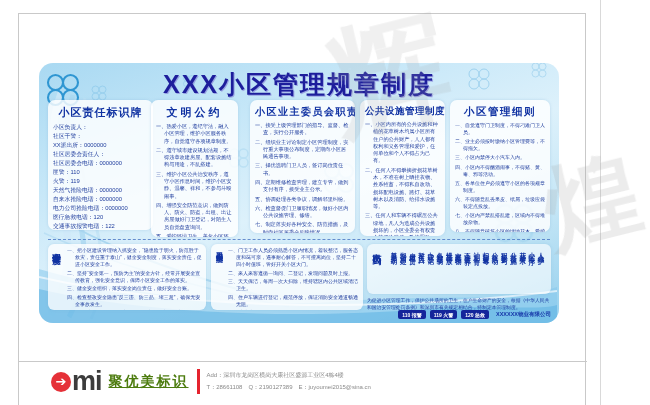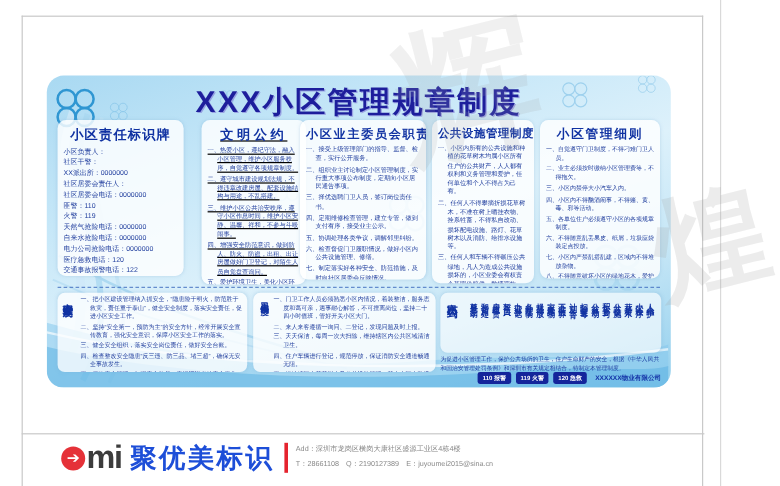--- a/index.html
+++ b/index.html
@@ -20,21 +20,21 @@
   .board{position:absolute;left:39px;top:63px;width:520px;height:260px;overflow:hidden;
     background:linear-gradient(160deg,#a9d9f2 0%,#c6e7f8 28%,#ddf1fb 52%,#c5e6f6 74%,#93cfed 100%);border-radius:14px;}
   .board svg.deco{position:absolute;left:0;top:0;pointer-events:none;}
   .board-title{position:absolute;top:5px;left:0;right:0;text-align:center;
     font-size:25px;font-weight:bold;color:#1d1e9c;letter-spacing:2px;
     text-shadow:1px 1px 0 rgba(120,110,210,0.55);white-space:nowrap;}
 
   .panel{position:absolute;top:37px;background:rgba(255,255,255,0.82);border-radius:7px;
     padding:4px 5px;box-sizing:border-box;overflow:hidden;box-shadow:0 0 3px rgba(120,170,210,0.35);}
   .p1{left:9px;width:105px;height:130px;}
-  .p2{left:129px;width:87px;height:137px;text-decoration:underline;}
+  .p2{left:112px;width:87px;height:137px;}
   .p3{left:211px;width:105px;height:133px;}
   .p4{left:321px;width:85px;height:136px;}
   .p5{left:411px;width:100px;height:132px;}
   .panel-header{text-align:center;font-weight:bold;color:#1032a2;margin:1px 0 3px;white-space:nowrap;}
   .p1 .panel-header{font-size:11px;letter-spacing:1px;}
   .p2 .panel-header{font-size:11px;letter-spacing:3px;}
   .p3 .panel-header{font-size:10px;letter-spacing:1.5px;}
   .p4 .panel-header{font-size:9.5px;letter-spacing:0.5px;}
   .p5 .panel-header{font-size:10.5px;letter-spacing:1.5px;text-align:center;}
   .plain-line{font-size:5.8px;line-height:1.55;color:#23409f;white-space:nowrap;}
@@ -67,21 +67,21 @@
   .badge{background:#14259b;color:#ffffff;font-size:5px;font-weight:bold;
     padding:1.5px 4px;border-radius:2px;white-space:nowrap;}
   .company{color:#1535a8;font-size:5.5px;font-weight:bold;white-space:nowrap;margin-left:3px;}
 
   
   .footer{position:absolute;left:50px;top:366px;display:flex;align-items:center;z-index:6;}
   .logo-latin{font-size:27px;font-weight:bold;color:#3c3c3c;letter-spacing:-1px;}
   .logo-o{width:20px;height:20px;background:#e53138;border-radius:50%;display:inline-flex;
     align-items:center;justify-content:center;color:#fff;font-size:13px;font-weight:bold;
     margin:0 1px;line-height:1;}
-  .logo-cn{font-size:22px;font-weight:bold;color:#1d4ed8;margin-left:7px;letter-spacing:2px;white-space:nowrap;}
+  .logo-cn{font-size:14px;font-weight:bold;color:#4d7c0f;margin-left:7px;letter-spacing:2px;white-space:nowrap;text-decoration:underline;}
   .logo-bar{width:3px;height:25px;background:#e5232e;margin:0 7px 0 8px;flex:none;}
   .addr{font-size:6px;color:#8a8a8a;line-height:1.9;white-space:nowrap;}
 </style>
 </head>
 <body>
 
 <div class="frame"></div>
 <div class="divider-h"></div>
 <div class="line-v"></div>
 <div class="wm wm1">辉</div>

